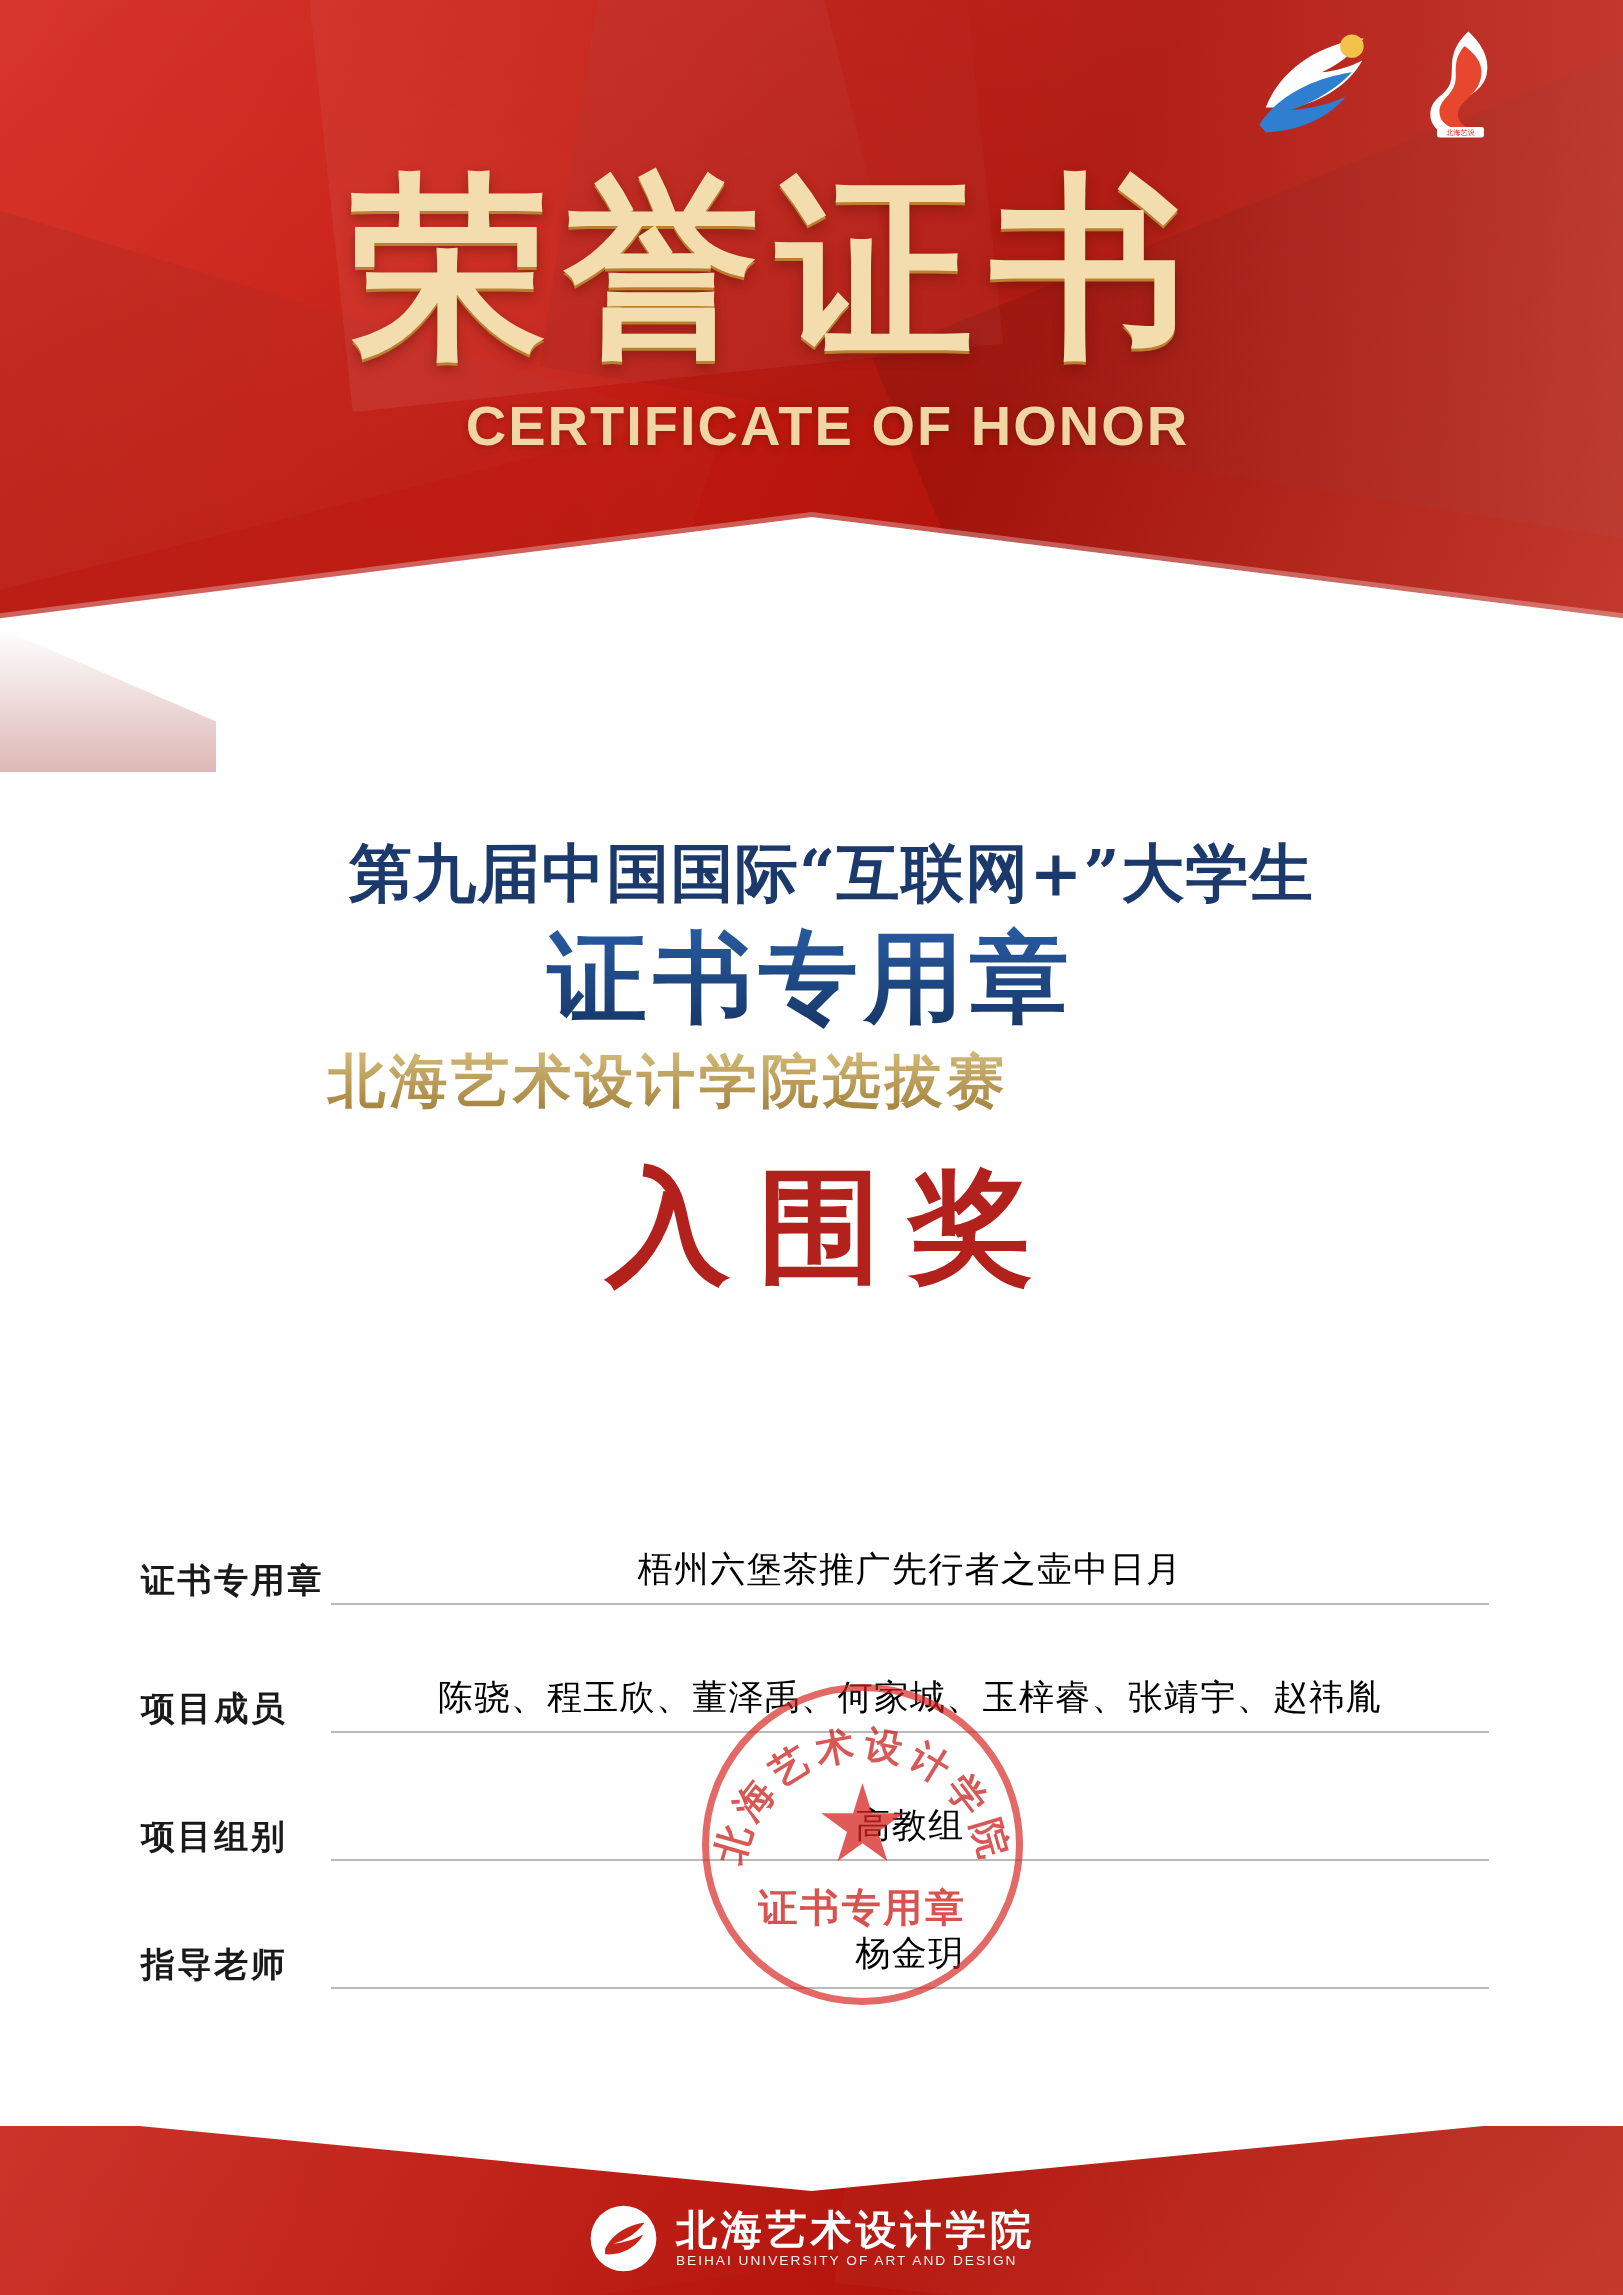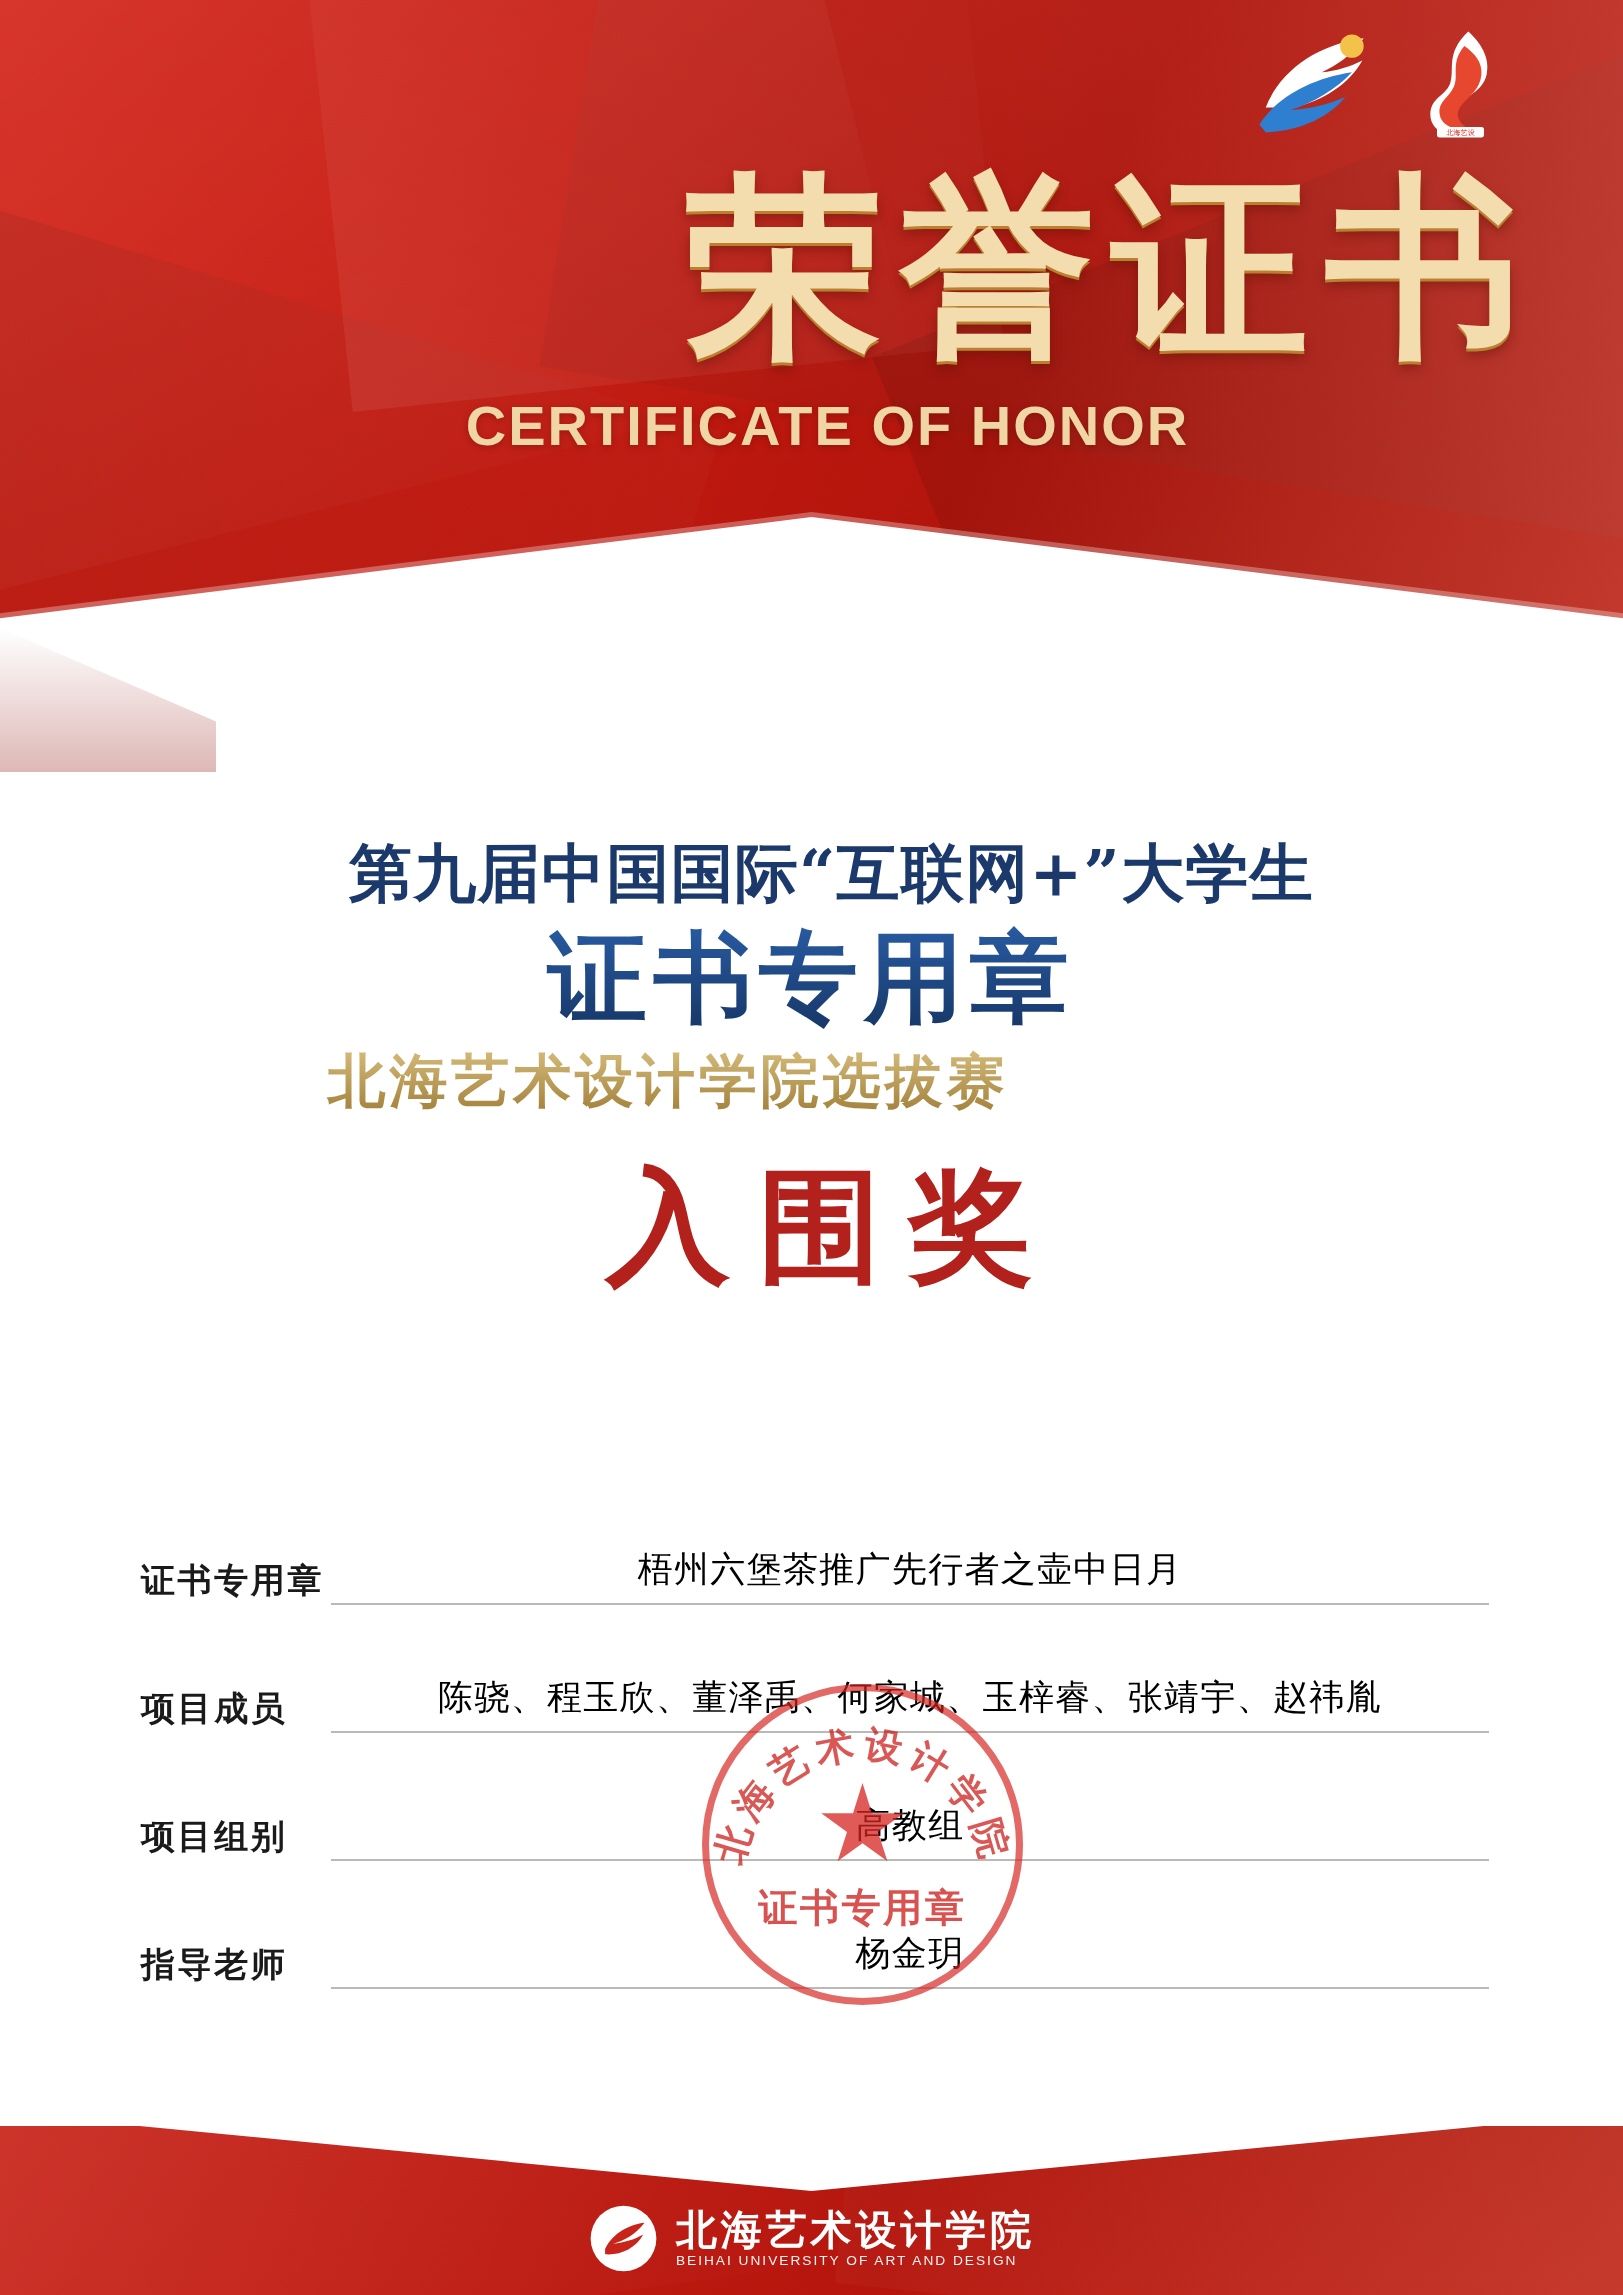--- a/index.html
+++ b/index.html
@@ -104,24 +104,24 @@
     display: flex;
     align-items: flex-start;
     gap: 43px;
   }
   .logo-swoosh { width: 124px; height: 108px; }
   .logo-flame  { width: 79px; height: 111px; }
 
   
   .cert-title {
     position: absolute;
-    left: 0;
+    left: 8px;
     top: 137px;
     width: 1538px;
-    text-align: right;
+    text-align: center;
     font-family: "DejaVu Sans", "Liberation Sans", sans-serif;
     font-weight: bold;
     font-size: 196px;
     letter-spacing: 17px;
     color: #f3dcae;
     text-shadow:
       0 3.3px 0 #b9802f,
       0 6.5px 11.8px rgba(90,15,5,0.45);
   }
   .cert-subtitle {

